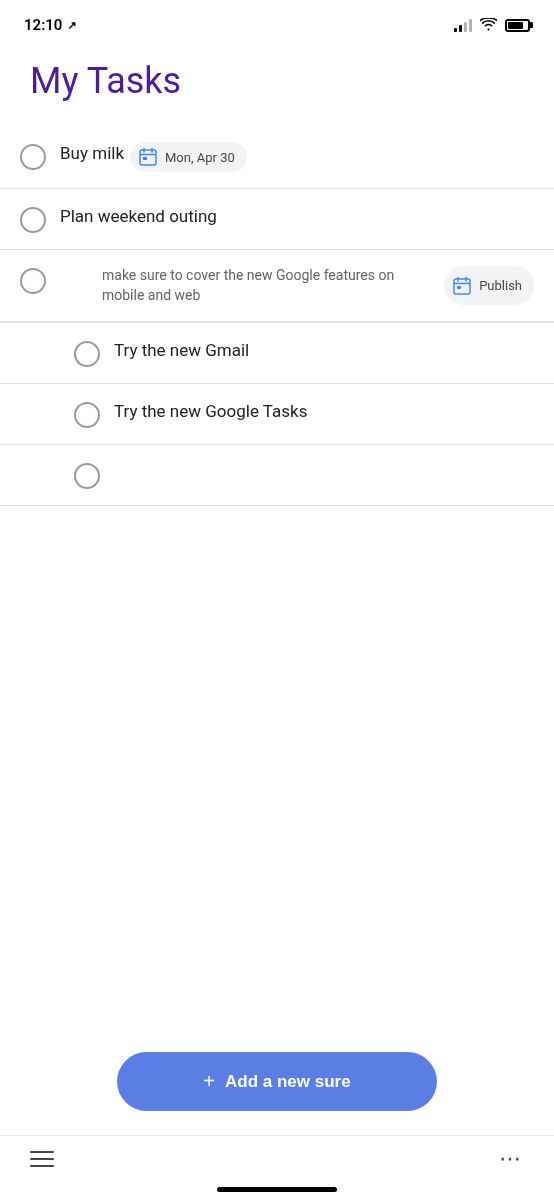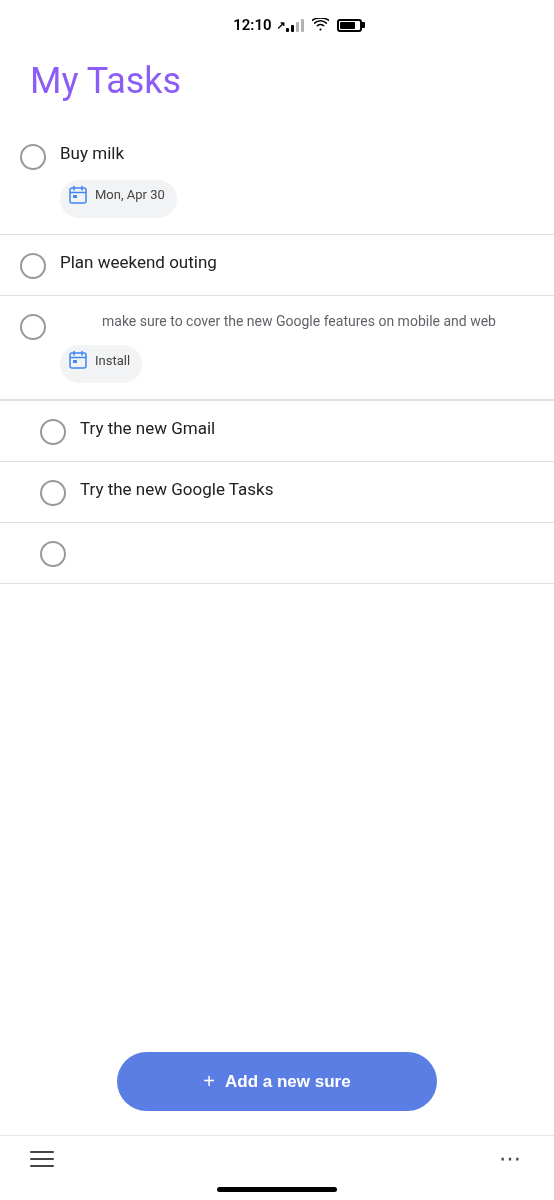--- a/index.html
+++ b/index.html
@@ -10,25 +10,24 @@
       min-height: 1200px;
       background: #ffffff;
       font-family: 'Roboto', Arial, sans-serif;
       position: relative;
       overflow-x: hidden;
     }
 
     
     .status-bar {
       display: flex;
-      justify-content: center;
+      justify-content: space-between;
       align-items: center;
       padding: 14px 24px 8px 24px;
       height: 44px;
-      margin-left: 41px;
     }
     .status-time {
       font-size: 15px;
       font-weight: 600;
       color: #000;
       display: flex;
       align-items: center;
       gap: 5px;
     }
     .status-icons {
@@ -80,57 +79,57 @@
       background: #000;
       height: 100%;
       width: 80%;
       border-radius: 1px;
     }
 
     
     .page-title {
       font-size: 36px;
       font-weight: 400;
-      color: #8b5cf6;
+      color: #4c1d95;
       padding: 16px 30px 24px 30px;
     }
 
     
     .task-list {
       list-style: none;
     }
 
     .task-item {
       display: flex;
       align-items: flex-start;
       padding: 16px 20px 16px 20px;
       border-bottom: 1px solid #e0e0e0;
       gap: 14px;
     }
 
     .task-item.indented {
-      padding-left: 40px;
+      padding-left: 74px;
     }
 
     .task-checkbox {
       width: 26px;
       height: 26px;
       border: 2px solid #999;
       border-radius: 50%;
       flex-shrink: 0;
       margin-top: 2px;
       cursor: pointer;
       background: transparent;
     }
 
     .task-content {
       flex: 1;
       display: flex;
-      flex-direction: column;
-      gap: 14px;
+      flex-direction: row;
+      gap: 6px;
     }
 
     .task-title {
       font-size: 17px;
       color: #202124;
       font-weight: 400;
       line-height: 1.4;
     }
 
     .task-note {
@@ -139,21 +138,21 @@
       line-height: 1.4;
       margin-left: 42px;
     }
 
     .task-date-badge {
       display: inline-flex;
       align-items: center;
       gap: 7px;
       background: #f1f3f4;
       border-radius: 20px;
-      padding: 5px 12px 13px 8px;
+      padding: 5px 12px 5px 8px;
       width: fit-content;
     }
 
     .task-date-text {
       font-size: 13px;
       color: #444;
       font-weight: 400;
     }
 
     
@@ -308,21 +307,21 @@
     <div class="task-content">
       <span class="task-note">make sure to cover the new Google features on mobile and web</span>
       <div class="task-date-badge">
         <svg class="cal-svg" viewBox="0 0 20 20" fill="none" xmlns="http://www.w3.org/2000/svg">
           <rect x="2" y="3" width="16" height="15" rx="2" stroke="#4285f4" stroke-width="1.5" fill="none"></rect>
           <line x1="2" y1="7.5" x2="18" y2="7.5" stroke="#4285f4" stroke-width="1.5"></line>
           <line x1="6" y1="1.5" x2="6" y2="5" stroke="#4285f4" stroke-width="1.5" stroke-linecap="round"></line>
           <line x1="14" y1="1.5" x2="14" y2="5" stroke="#4285f4" stroke-width="1.5" stroke-linecap="round"></line>
           <rect x="5" y="10" width="4" height="3" rx="0.5" fill="#4285f4"></rect>
         </svg>
-        <span class="task-date-text">Install</span>
+        <span class="task-date-text">Publish</span>
       </div>
     </div>
   </li>
 
   <div class="section-divider"></div>
 
   <li class="task-item indented">
     <div class="task-checkbox"></div>
     <div class="task-content">
       <span class="task-title">Try the new Gmail</span>

